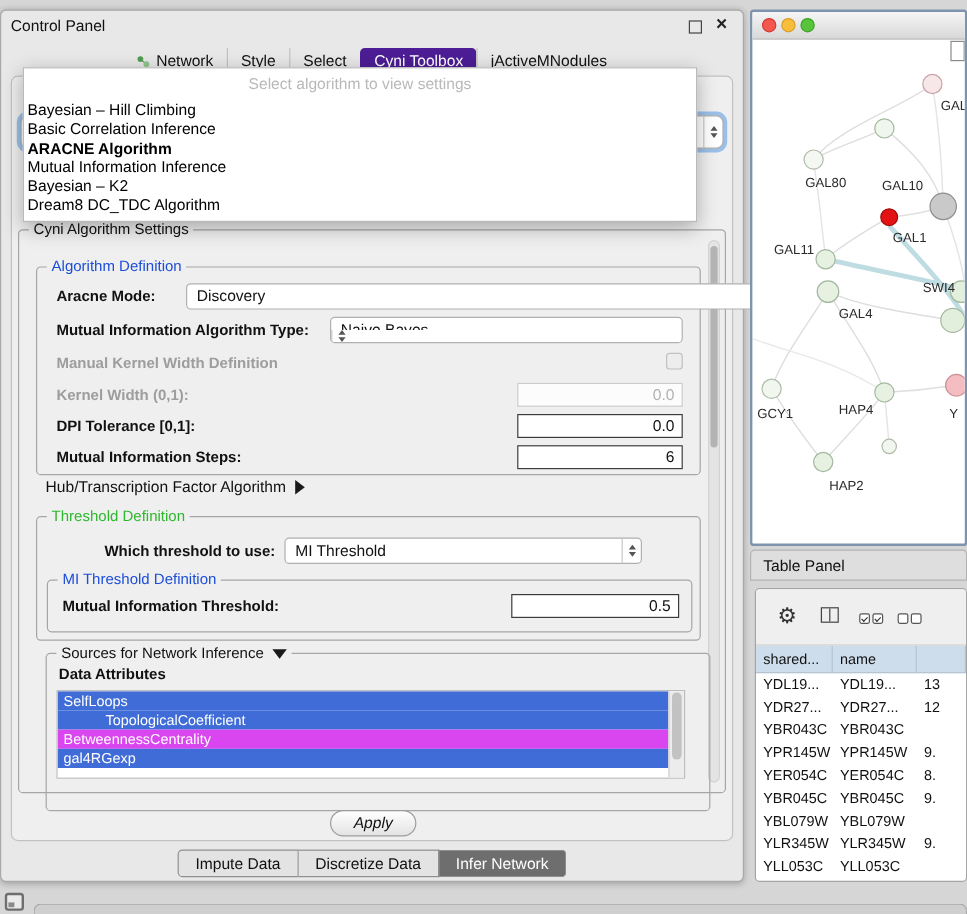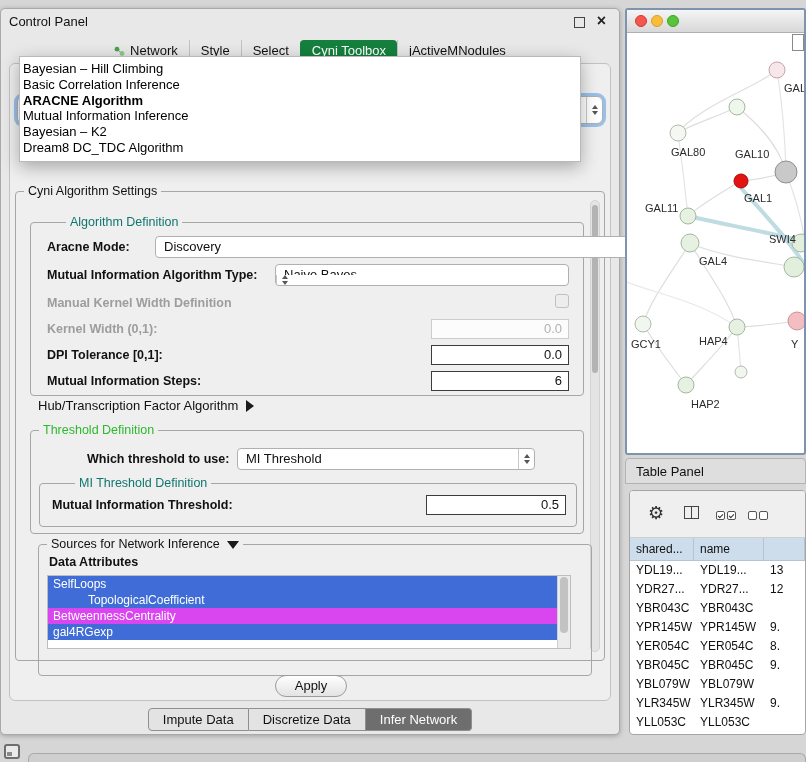--- a/index.html
+++ b/index.html
@@ -30,21 +30,21 @@
 
   
   #algo-popup{position:absolute;left:18px;top:47px;width:560px;background:#fff;border:1px solid #b9b9b9;box-shadow:0 5px 16px rgba(0,0,0,.3);z-index:6;padding:4px 0 5px;}
   #algo-placeholder{text-align:center;color:#b9b9b9;font-size:13px;height:18px;line-height:18px;margin-bottom:5px;}
   .opt{font-size:13px;line-height:15.8px;padding-left:3px;color:#000;white-space:nowrap;}
   .opt.selected{font-weight:bold;}
 
   
   .group{position:absolute;border:1px solid #a6a6a6;border-radius:4px;box-sizing:border-box;}
   .gtitle{position:absolute;top:-8px;left:8px;background:#efefef;padding:0 4px;font-size:12.5px;white-space:nowrap;}
-  .gtitle.blue{color:#0f766e;margin-left:27px;}
+  .gtitle.blue{color:#1d4ed8;}
   .gtitle.green{color:#2db82d;}
   #settings-group{left:14px;top:182px;width:590px;height:470px;}
   #settings-scroll{position:absolute;right:4px;top:8px;width:10px;height:452px;background:#e4e4e4;border:1px solid #d2d2d2;border-radius:5px;box-sizing:border-box;}
   #settings-thumb{position:absolute;left:1px;top:4px;width:6px;height:168px;background:#b3b3b3;border-radius:3px;}
 
   .lbl{position:absolute;font-weight:bold;font-size:12.5px;color:#111;white-space:nowrap;}
   .lbl.dis{color:#9d9d9d;}
   .field{position:absolute;height:20px;background:#fff;border:1px solid #3c3c3c;box-sizing:border-box;font-size:13px;line-height:18px;text-align:right;padding:0 6px;}
   .field.dis{border-color:#cccccc;color:#b2b2b2;background:#fcfcfc;}
   .checkbox{position:absolute;width:14px;height:14px;background:#ededed;border:1px solid #c0c0c0;border-radius:3px;box-sizing:border-box;}
@@ -66,21 +66,21 @@
   #mithr-group{left:8px;top:52px;width:538px;height:44px;}
   #l-mithr{left:12px;top:14px;}    #f-mithr{left:386px;top:11px;width:140px;}
 
   #sources-group{left:22px;top:352px;width:554px;height:132px;}
   #l-attrs{left:10px;top:10px;}
   #attr-list{position:absolute;left:8px;top:30px;width:524px;height:74px;background:#fff;border:1px solid #bdbdbd;box-sizing:border-box;overflow:hidden;}
   .attr-item{height:16px;line-height:16px;color:#fff;font-size:12px;padding-left:5px;width:calc(100% - 13px);box-sizing:border-box;}
   #attr-scroll{position:absolute;right:0;top:0;width:13px;height:100%;background:#ececec;border-left:1px solid #cfcfcf;box-sizing:border-box;}
   #attr-thumb{position:absolute;left:2px;top:1px;width:8px;height:56px;background:#c2c2c2;border-radius:4px;}
 
-  #apply-btn{position:absolute;left:274px;top:666px;width:72px;height:22px;border:1px solid #9c9c9c;border-radius:11px;background:linear-gradient(#ffffff,#e3e3e3);font-size:13px;text-align:center;line-height:20px;box-sizing:border-box;}
+  #apply-btn{position:absolute;left:274px;top:666px;width:72px;height:22px;border:1px solid #9c9c9c;border-radius:11px;background:linear-gradient(#ffffff,#e3e3e3);font-size:13px;text-align:center;line-height:20px;box-sizing:border-box;font-style:italic;}
 
   #bottom-tabs{position:absolute;left:0;top:699px;width:100%;display:flex;justify-content:center;}
   .btab{padding:3px 14px;font-size:13px;background:#e3e3e3;border:1px solid #8f8f8f;border-left:none;white-space:nowrap;}
   .btab:first-child{border-left:1px solid #8f8f8f;border-radius:4px 0 0 4px;}
   .btab:last-child{border-radius:0 4px 4px 0;}
   .btab.active{color:#fff;}
 
   
   #net-window{position:absolute;left:625px;top:8px;width:181px;height:447px;background:#fff;border:2px solid #7e94ae;border-radius:3px;overflow:hidden;box-sizing:border-box;}
   #net-titlebar{position:relative;height:22px;background:linear-gradient(#f5f5f5,#d8d8d8);border-bottom:1px solid #b0b0b0;}
@@ -135,39 +135,40 @@
               <circle cx="8" cy="7.5" r="2.4" fill="#8cc88c"></circle>
             </svg></span>
           <span>Network</span>
         </div>
         <div class="tab">
           <span>Style</span>
         </div>
         <div class="tab">
           <span>Select</span>
         </div>
-        <div class="tab active" style="background: #15803d;">
+        <div class="tab active" style="background: #4c1d95;">
           <span>Cyni Toolbox</span>
         </div>
         <div class="tab">
           <span>jActiveMNodules</span>
         </div>
       </div>
 
     <div id="main-panel"></div>
 
     <div id="algo-combo" class="combo">
       <span class="val">ARACNE Algorithm</span>
       <span class="stepper">
           <span class="arr-up"></span>
           <span class="arr-down"></span>
         </span>
     </div>
 
     <div id="algo-popup">
+      <div id="algo-placeholder">Select algorithm to view settings</div>
       <div id="algo-options">
           <div class="opt">Bayesian – Hill Climbing</div>
           <div class="opt">Basic Correlation Inference</div>
           <div class="opt selected">ARACNE Algorithm</div>
           <div class="opt">Mutual Information Inference</div>
           <div class="opt">Bayesian – K2</div>
           <div class="opt">Dream8 DC_TDC Algorithm</div>
         </div>
     </div>
 

